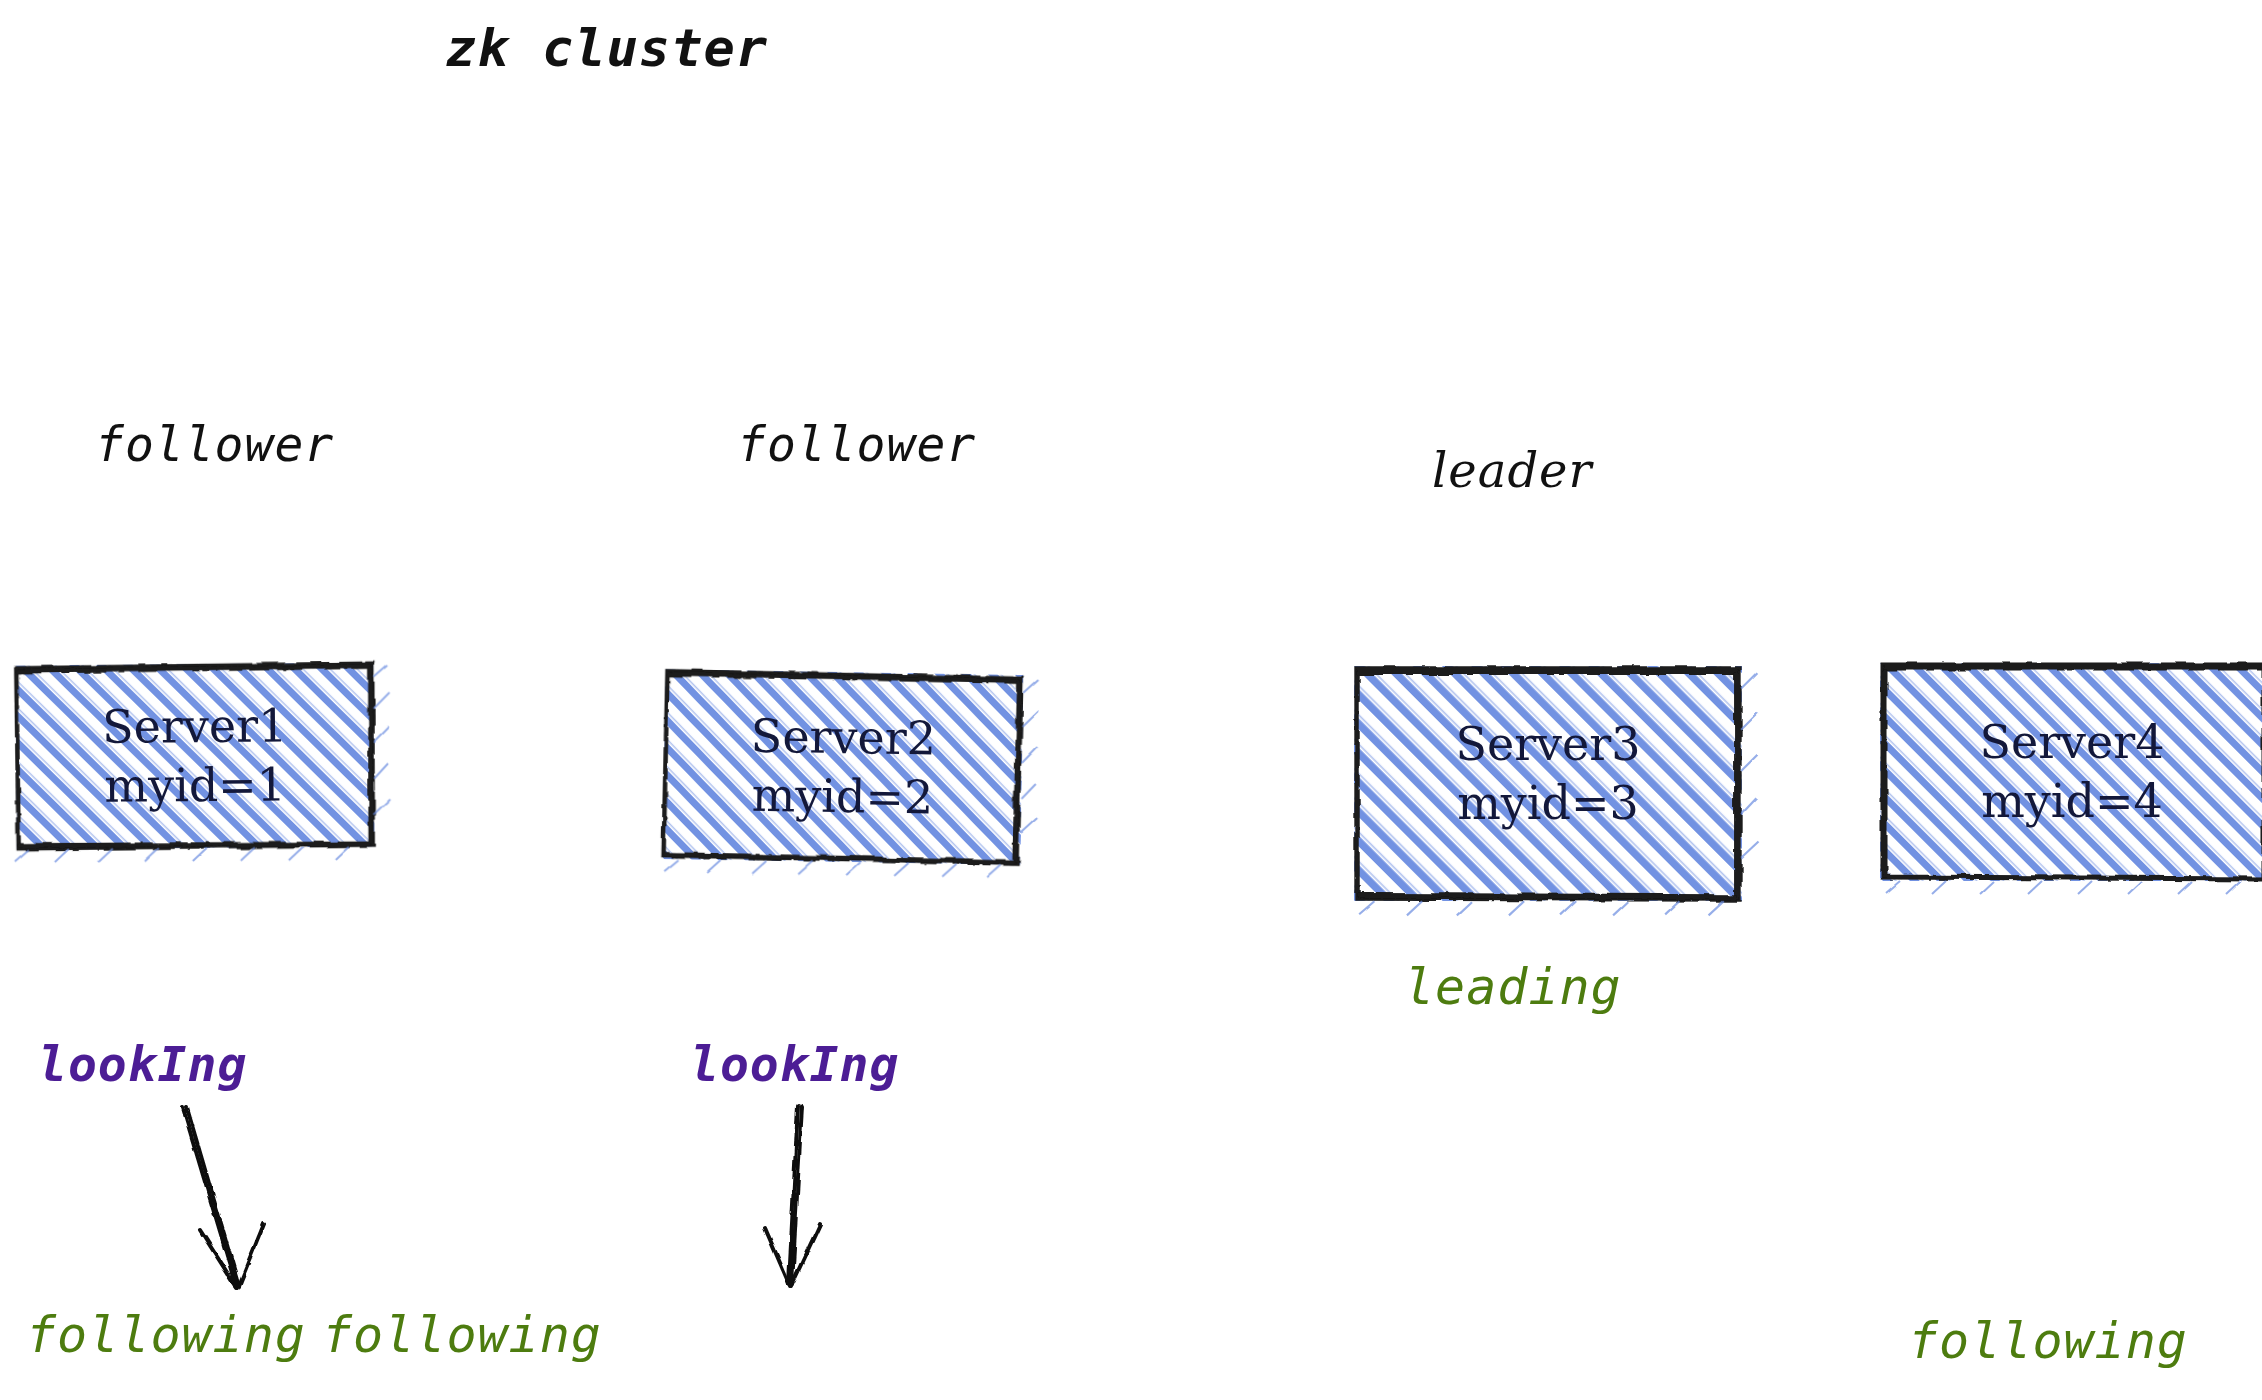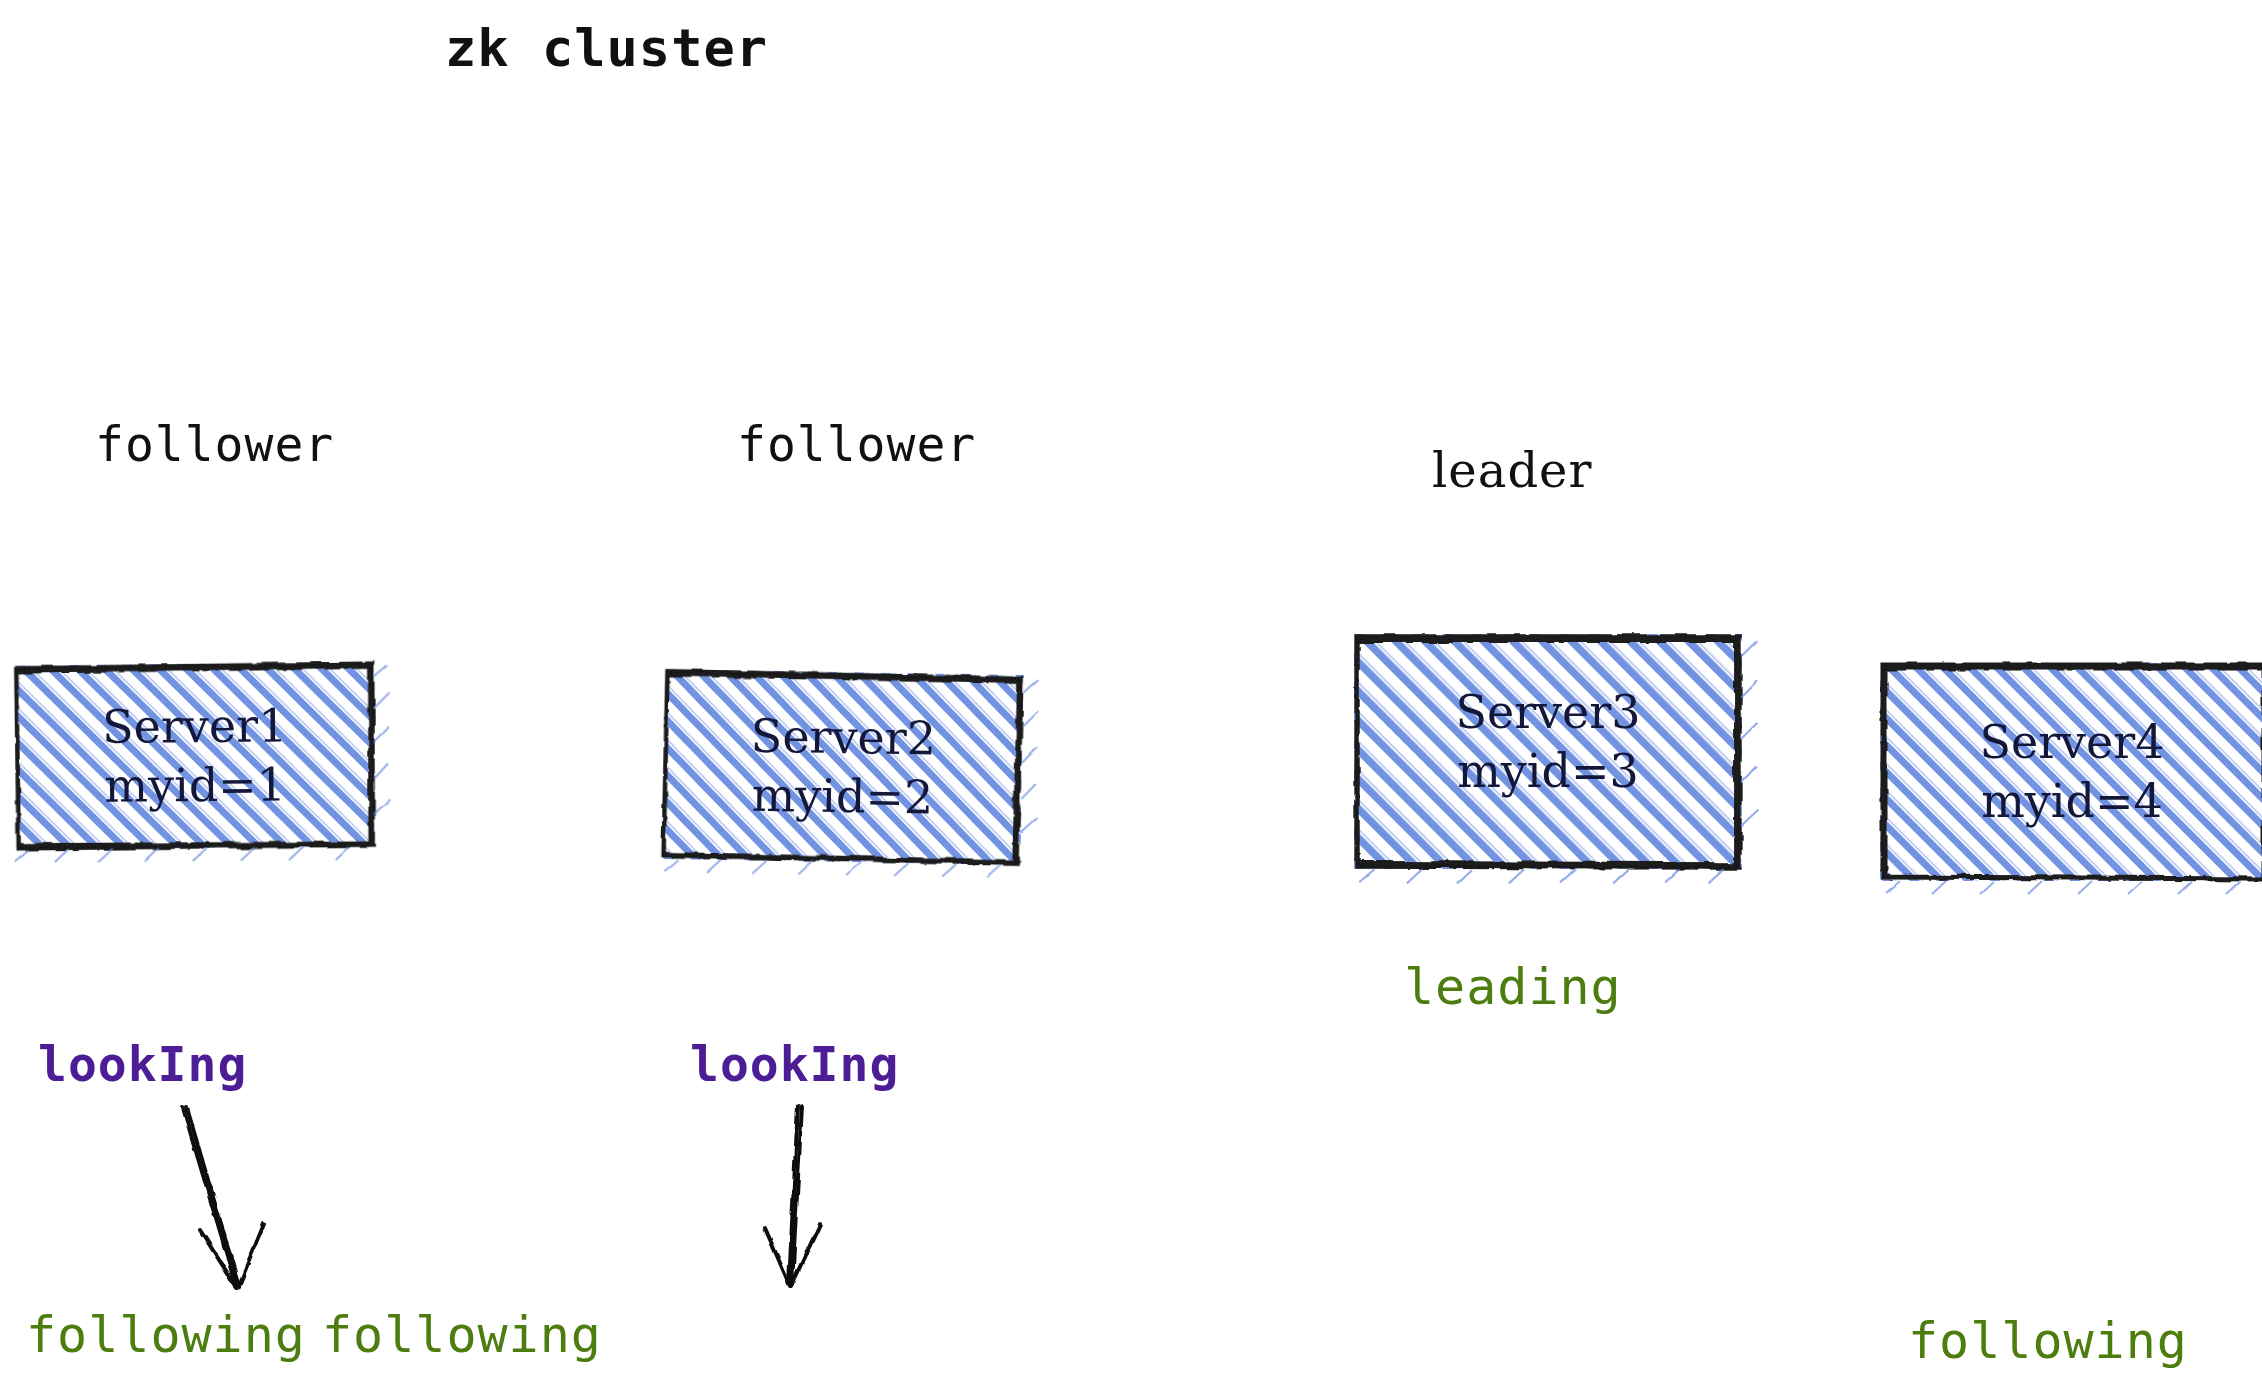--- a/index.html
+++ b/index.html
@@ -1,21 +1,21 @@
 <!DOCTYPE html>
 <html><head>
 <meta charset="utf-8">
 <title>zk cluster diagram</title>
 <style>
   html,body{margin:0;padding:0;background:#ffffff;}
   body{width:2262px;height:1400px;overflow:hidden;
        font-family:"DejaVu Sans Mono","Liberation Mono",monospace;}
   #stage{position:relative;width:2262px;height:1400px;background:#fff;}
 
-  .txt{position:absolute;white-space:pre;line-height:1;}
+  .txt{position:absolute;white-space:pre;line-height:1;font-style:italic;}
 
   .title{font-size:52px;font-weight:700;color:#111111;letter-spacing:1px;}
   .role{font-size:48px;font-weight:400;color:#111111;letter-spacing:1px;margin-top:28px;}
   .role-serif{font-family:"DejaVu Serif","Liberation Serif",serif;font-weight:400;}
   .state-black{font-size:48px;font-weight:700;color:#4c1d95;letter-spacing:1px;}
   .state-red{font-size:50px;font-weight:400;color:#4d7c0f;letter-spacing:1px;}
 
   .node{position:absolute;}
   .node .hatch{position:absolute;inset:0;}
   .node .sketch{position:absolute;inset:-10px;overflow:visible;}
@@ -110,21 +110,21 @@
         <path d="M198,190 L184,203"></path>
           <path d="M246,190 L232,203"></path>
         <path d="M294,190 L280,203"></path>
           <path d="M338,190 L324,203"></path>
       </g>
     </svg>
     <div class="label">Server2
 myid=2</div>
   </div>
 
-  <div class="node" style="left:1354px;top:634px;width:388px;height:216px;">
+  <div class="node" style="left:1354px;top:666px;width:388px;height:216px;">
     <svg class="hatch" viewBox="0 0 356 216" preserveAspectRatio="none">
       <rect x="0" y="0" width="356" height="216" fill="url(#hatchPat)"></rect>
     </svg>
     <svg class="sketch" viewBox="-10 -10 376 236" preserveAspectRatio="none">
       <g filter="url(#rough)" fill="none" stroke="#1a1a1a" stroke-width="5" stroke-linecap="round">
         <path d="M2,2 L354,2 L354,214 L2,213 Z"></path>
         <path d="M4,5 L352,5"></path>
         <path d="M352,7 L352,212"></path>
         <path d="M4,211 L350,212"></path>
       </g>

